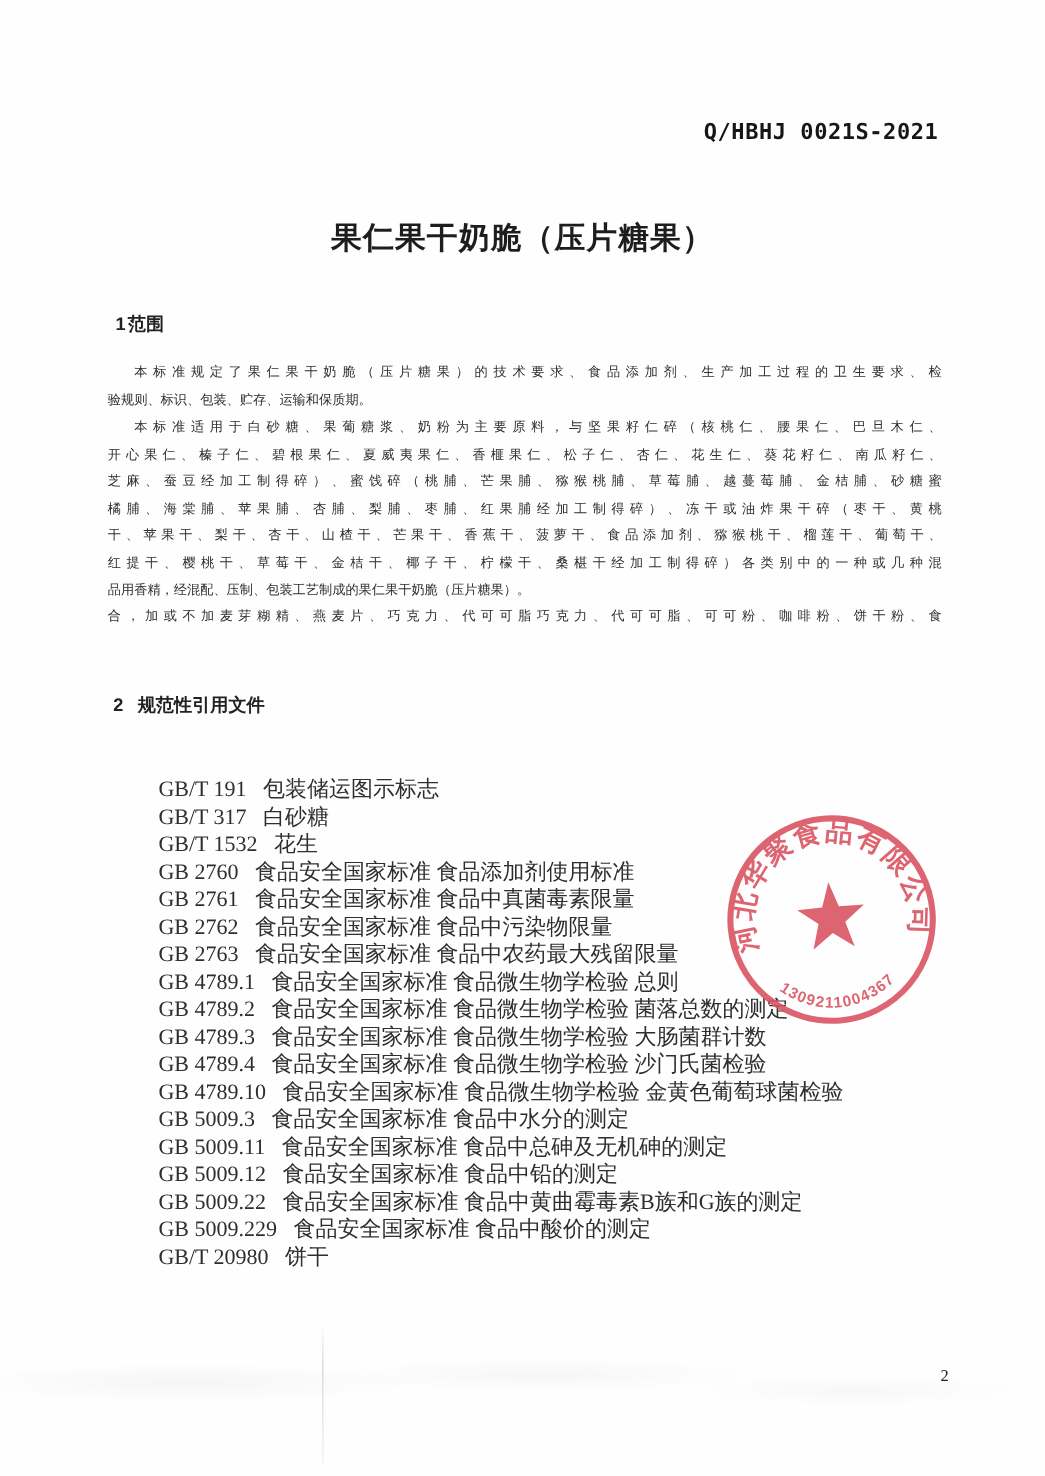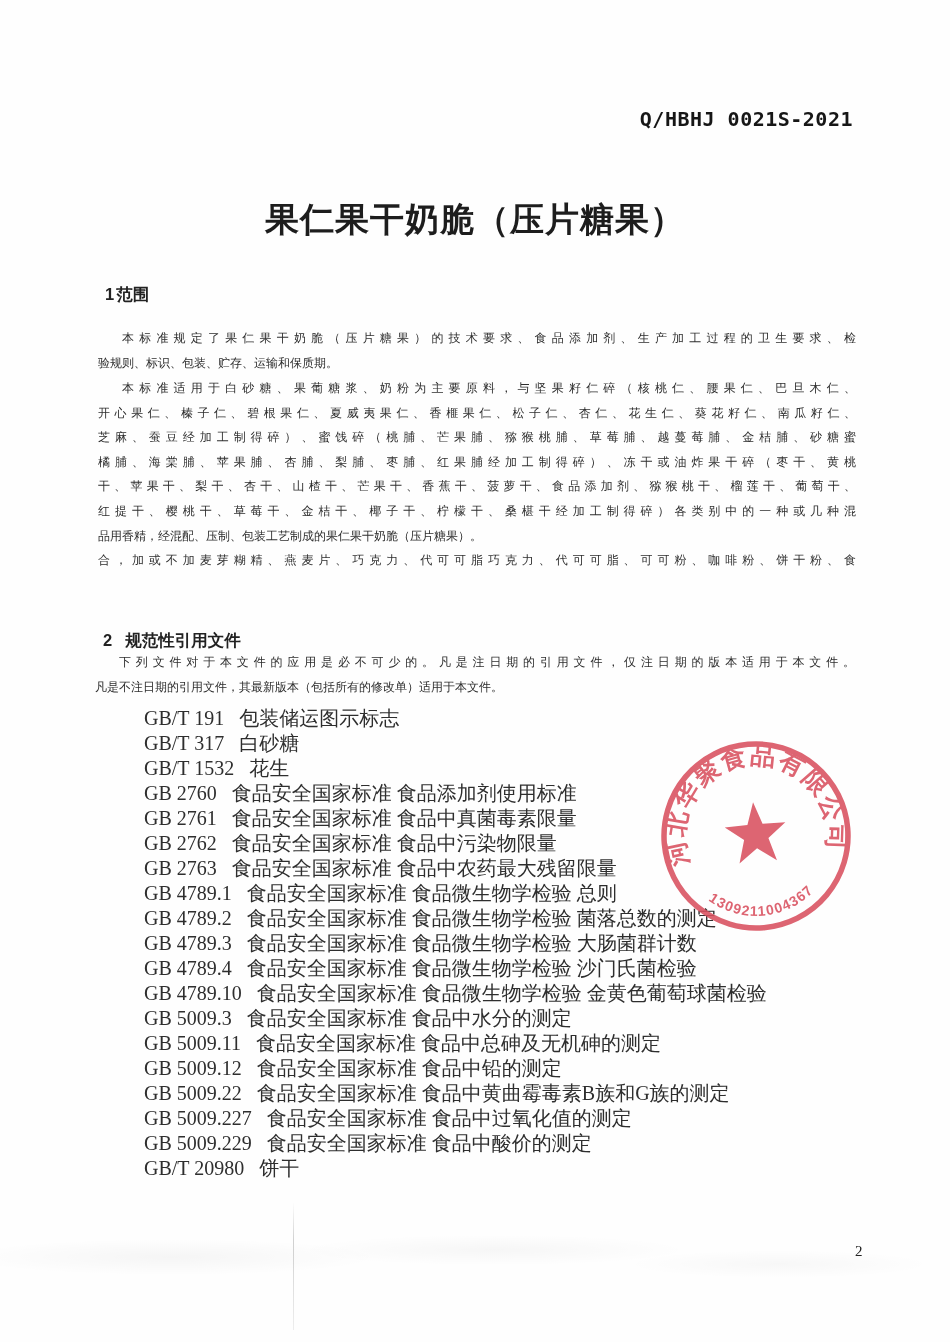--- a/index.html
+++ b/index.html
@@ -17,21 +17,21 @@
     position: absolute; top: 107px; right: 97px;
     font-family: "DejaVu Sans Mono", monospace;
     font-size: 20px; letter-spacing: 0.5px; color: #161616;
     font-weight: bold;
   }
 
   .doc-title {
     position: absolute; top: 197px; left: 0; width: 950px;
     text-align: center;
     font-family: "Liberation Sans", "DejaVu Sans", sans-serif;
-    font-weight: bold; font-size: 34px; letter-spacing: 1px; color: #1d1d1d;
+    font-weight: bold; font-size: 28px; letter-spacing: 1px; color: #1d1d1d;
   }
 
   .sec-heading {
     position: absolute;
     font-family: "Liberation Sans", "DejaVu Sans", sans-serif;
     font-weight: bold; font-size: 16.5px; color: #222; text-align: right;
   }
   #heading-1 { top: 284px; left: 105px; }
   #heading-2 { top: 630px; left: 103px; }
   #heading-1 .h-num { margin-right: 2px; }
@@ -117,43 +117,38 @@
       <div class="tline">干、苹果干、梨干、杏干、山楂干、芒果干、香蕉干、菠萝干、食品添加剂、猕猴桃干、榴莲干、葡萄干、</div>
       <div class="tline">红提干、樱桃干、草莓干、金桔干、椰子干、柠檬干、桑椹干经加工制得碎）各类别中的一种或几种混</div>
       <div class="tline tlast">品用香精，经混配、压制、包装工艺制成的果仁果干奶脆（压片糖果）。</div>
       <div class="tline">合，加或不加麦芽糊精、燕麦片、巧克力、代可可脂巧克力、代可可脂、可可粉、咖啡粉、饼干粉、食</div>
     </div>
 
   <div class="sec-heading" id="heading-2">
     <span class="h-num">2</span><span>规范性引用文件</span>
   </div>
 
-  <div class="para" id="para-refs-intro">
-      <div class="tline">下列文件对于本文件的应用是必不可少的。凡是注日期的引用文件，仅注日期的版本适用于本文件。</div>
-      <div class="tline tlast">凡是不注日期的引用文件，其最新版本（包括所有的修改单）适用于本文件。</div>
-    </div>
 
   <div class="ref-list">
       <div class="ref-item"><span class="ref-code">GB/T 191</span><span class="ref-title">包装储运图示标志</span></div>
       <div class="ref-item"><span class="ref-code">GB/T 317</span><span class="ref-title">白砂糖</span></div>
       <div class="ref-item"><span class="ref-code">GB/T 1532</span><span class="ref-title">花生</span></div>
       <div class="ref-item"><span class="ref-code">GB 2760</span><span class="ref-title">食品安全国家标准 食品添加剂使用标准</span></div>
       <div class="ref-item"><span class="ref-code">GB 2761</span><span class="ref-title">食品安全国家标准 食品中真菌毒素限量</span></div>
       <div class="ref-item"><span class="ref-code">GB 2762</span><span class="ref-title">食品安全国家标准 食品中污染物限量</span></div>
       <div class="ref-item"><span class="ref-code">GB 2763</span><span class="ref-title">食品安全国家标准 食品中农药最大残留限量</span></div>
       <div class="ref-item"><span class="ref-code">GB 4789.1</span><span class="ref-title">食品安全国家标准 食品微生物学检验 总则</span></div>
       <div class="ref-item"><span class="ref-code">GB 4789.2</span><span class="ref-title">食品安全国家标准 食品微生物学检验 菌落总数的测定</span></div>
       <div class="ref-item"><span class="ref-code">GB 4789.3</span><span class="ref-title">食品安全国家标准 食品微生物学检验 大肠菌群计数</span></div>
       <div class="ref-item"><span class="ref-code">GB 4789.4</span><span class="ref-title">食品安全国家标准 食品微生物学检验 沙门氏菌检验</span></div>
       <div class="ref-item"><span class="ref-code">GB 4789.10</span><span class="ref-title">食品安全国家标准 食品微生物学检验 金黄色葡萄球菌检验</span></div>
       <div class="ref-item"><span class="ref-code">GB 5009.3</span><span class="ref-title">食品安全国家标准 食品中水分的测定</span></div>
       <div class="ref-item"><span class="ref-code">GB 5009.11</span><span class="ref-title">食品安全国家标准 食品中总砷及无机砷的测定</span></div>
       <div class="ref-item"><span class="ref-code">GB 5009.12</span><span class="ref-title">食品安全国家标准 食品中铅的测定</span></div>
       <div class="ref-item"><span class="ref-code">GB 5009.22</span><span class="ref-title">食品安全国家标准 食品中黄曲霉毒素B族和G族的测定</span></div>
-      <div class="ref-item"><span class="ref-code">GB 5009.227</span><span class="ref-title">食品安全国家标准 食品中过氧化值的测定</span></div>
       <div class="ref-item"><span class="ref-code">GB 5009.229</span><span class="ref-title">食品安全国家标准 食品中酸价的测定</span></div>
       <div class="ref-item"><span class="ref-code">GB/T 20980</span><span class="ref-title">饼干</span></div>
     </div>
 
   <svg class="seal" viewBox="0 0 220 220">
     <g transform="rotate(-5 110 110)">
       <circle cx="110" cy="110" r="92" fill="none" stroke-width="5.5" stroke="#d9505f"></circle>
       <defs>
         <path id="seal-top-arc" d="M 44.75 140.43 A 72 72 0 1 1 175.25 140.43" fill="none"></path>
         <path id="seal-bottom-arc" d="M 58.6 171.3 A 80 80 0 0 0 161.4 171.3" fill="none"></path>

